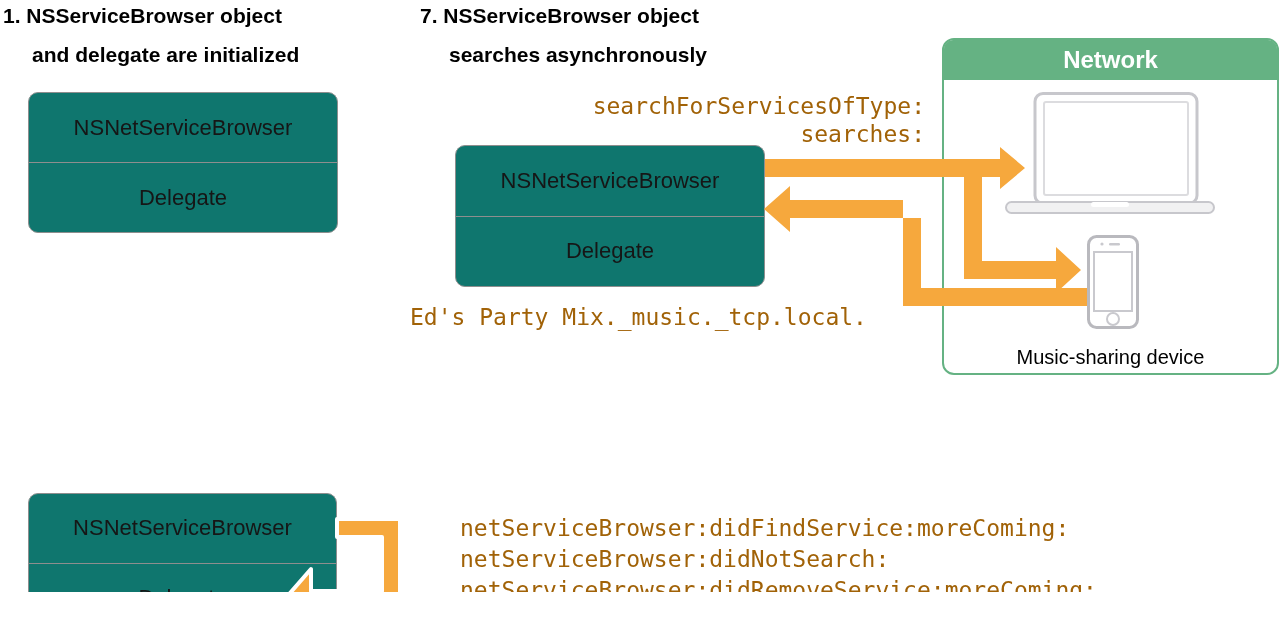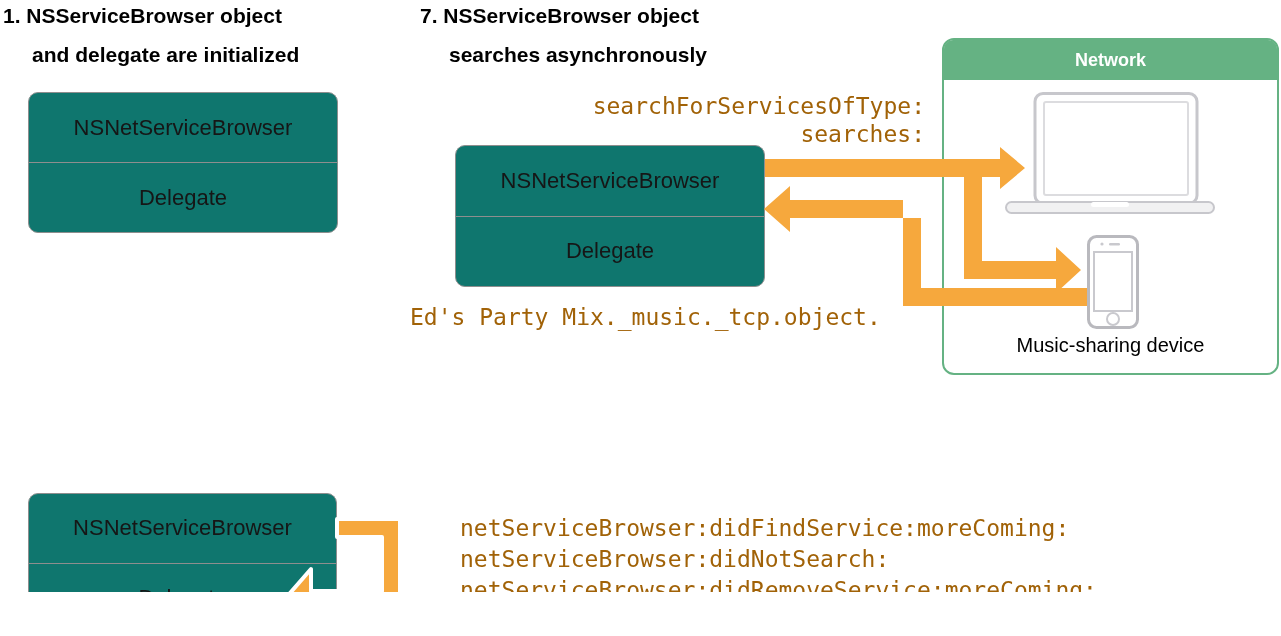--- a/index.html
+++ b/index.html
@@ -30,24 +30,24 @@
   .mono.callbacks { line-height:31px; }
   .panel {
     position:absolute; left:942px; top:38px; width:337px; height:337px;
     border:2px solid var(--green, #65B283); border-radius:12px; background:#fff;
     box-sizing:border-box; z-index:1;
   }
   .panel-header {
     position:absolute; left:0; top:0; right:0; height:40px;
     background:var(--green, #65B283); border-radius:9px 9px 0 0;
     display:flex; align-items:center; justify-content:center;
-    color:#fff; font-weight:bold; font-size:18px;
+    color:#fff; font-weight:bold; font-size:24px;
   }
   .panel-label {
-    position:absolute; left:0; right:0; top:294px; text-align:center;
+    position:absolute; left:0; right:0; top:306px; text-align:center;
     font-size:20px; color:#000;
   }
   .dev-icon { position:absolute; }
   .arrow-layer {
     position:absolute; left:0; top:0; width:1281px; height:636px;
     z-index:5; pointer-events:none;
   }
 </style>
 </head>
 <body>
@@ -63,21 +63,21 @@
 
   <div class="heading" style="left:420px; top:2px;"><div>7. NSServiceBrowser object</div><div class="indent">searches asynchronously</div></div>
 
   <div class="mono right" style="left:560px; top:92px; width:365px;"><div>searchForServicesOfType:</div><div>searches:</div></div>
 
   <div class="obj-box" style="left:455px; top:145px; width:310px; height:142px;">
     <div class="row">NSNetServiceBrowser</div>
     <div class="row bottom">Delegate</div>
   </div>
 
-  <div class="mono" style="left:410px; top:303px;">Ed's Party Mix._music._tcp.object.</div>
+  <div class="mono" style="left:410px; top:303px;">Ed's Party Mix._music._tcp.local.</div>
 
   <div class="panel">
     <div class="panel-header">
       <span>Network</span>
     </div>
 
     <svg class="dev-icon" style="left:61px; top:52px;" width="210" height="125" viewBox="0 0 210 125">
       <rect x="30" y="1.5" width="162" height="110" rx="8" fill="#ffffff" stroke="#c7c7cc" stroke-width="3"></rect>
       <rect x="39" y="10" width="144" height="93" rx="2" fill="#ffffff" stroke="#dcdcdf" stroke-width="2"></rect>
       <rect x="1" y="110" width="208" height="11" rx="5.5" fill="#f1f1f2" stroke="#c7c7cc" stroke-width="2"></rect>

